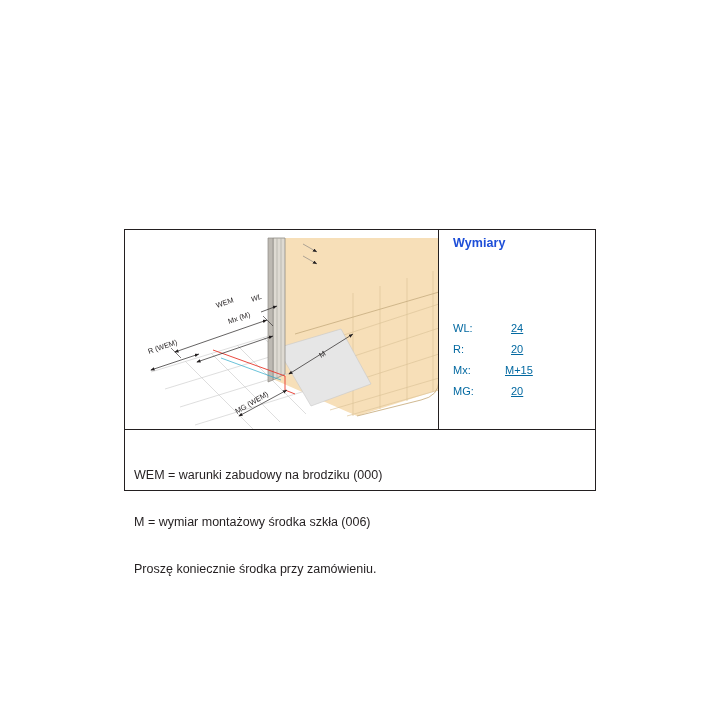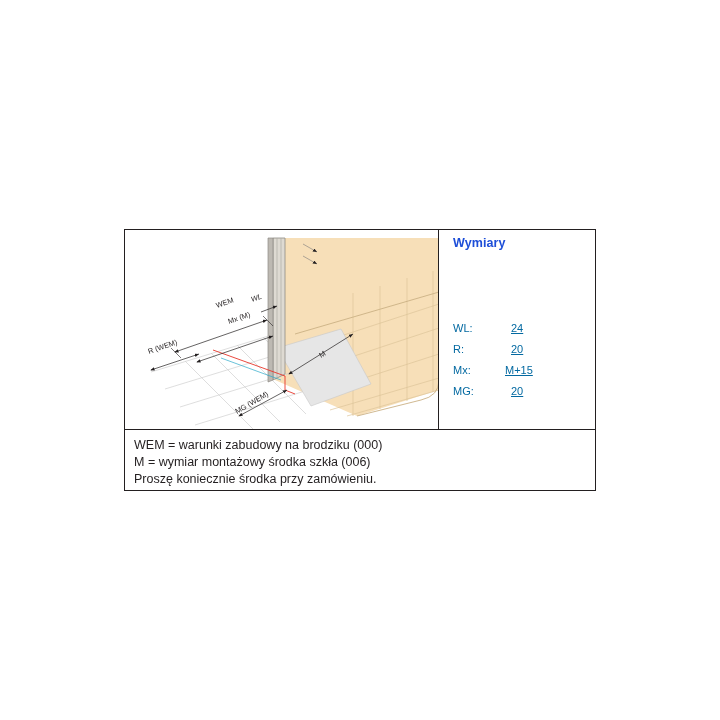--- a/index.html
+++ b/index.html
@@ -103,20 +103,21 @@
   }
   .dims-value.num {
     left: 58px;
   }
 
   .note-line {
     font-size: 12.5px;
     color: #231f20;
     line-height: 17px;
     white-space: nowrap;
+    margin-top: 30px;
   }
 
   svg { display: block; }
 
   .dlabel {
     font-family: "Liberation Sans", sans-serif;
     font-size: 7.4px;
     fill: #231f20;
   }
   .dlabel-i {

